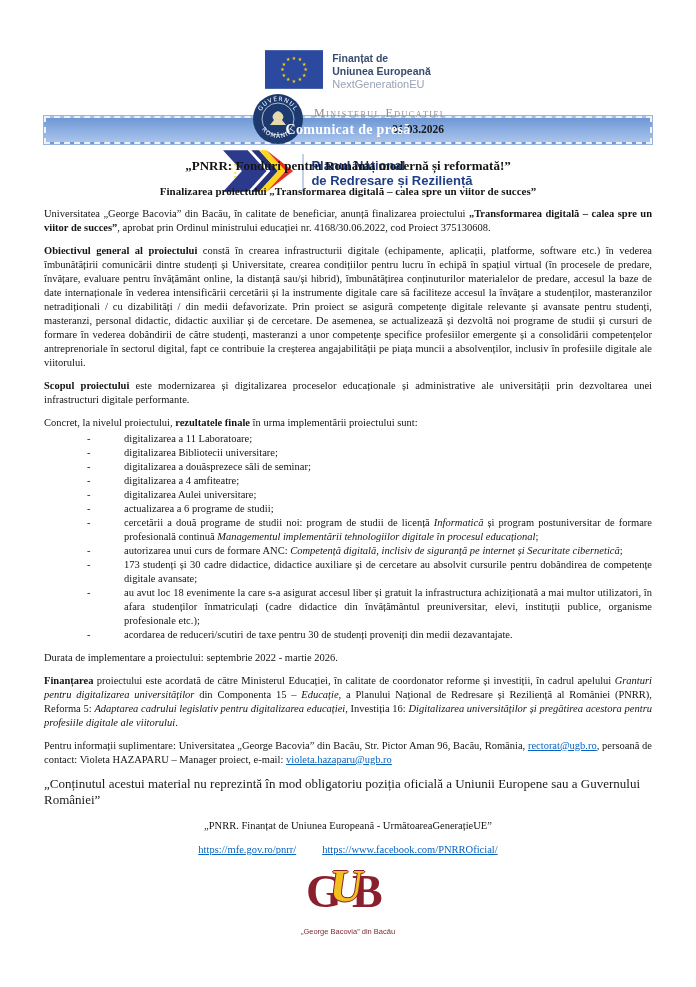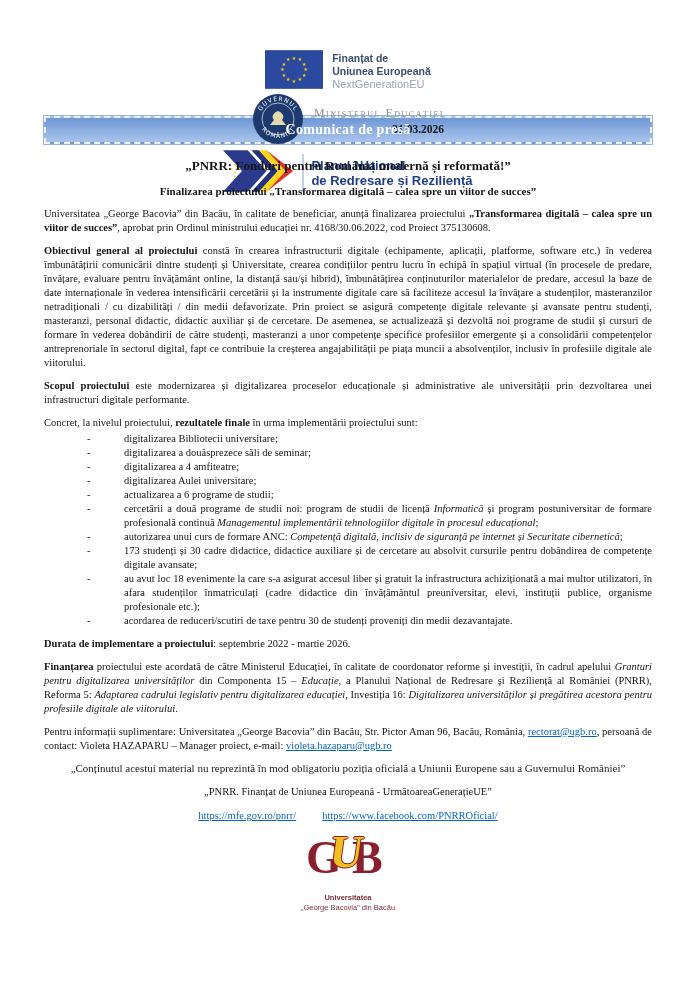--- a/index.html
+++ b/index.html
@@ -58,21 +58,21 @@
     margin:11px 44px 0 44px;
   }
   
   .content{margin:10px 44px 0 44px;font-size:10.5px;line-height:14px;text-align:justify;}
   .content p{margin:0 0 9px 0;}
   ul.bullets{list-style:none;margin:0 0 9px 0;padding:0;}
   ul.bullets li{position:relative;padding-left:80px;margin:0;}
   ul.bullets li::before{content:"-";position:absolute;left:43px;top:0;}
   
   .disclaimer{
-    text-align:center;font-size:11px;color:#1a1a1a;
+    text-align:left;font-size:13px;color:#1a1a1a;
     margin:4px 44px 0 44px;
   }
   .pnrr-quote{text-align:center;font-size:10.5px;margin:12px 44px 0 44px;}
   .links-row{display:flex;justify-content:center;gap:26px;margin-top:13px;font-size:10.5px;}
   .links-row a{color:#0563c1;text-decoration:underline;}
   
   .ugb-logo{position:relative;width:120px;height:58px;margin:10px auto 0 auto;}
   .ugb-letter{
     position:absolute;font-family:"Liberation Serif",serif;
     font-weight:bold;font-size:46px;line-height:46px;
@@ -178,48 +178,48 @@
   <div class="title">„PNRR: Fonduri pentru România modernă și reformată!”</div>
   <div class="subtitle">Finalizarea proiectului „Transformarea digitală – calea spre un viitor de succes”</div>
 
   <div class="content">
     <p><span>Universitatea „George Bacovia” din Bacău, în calitate de beneficiar, anunță finalizarea proiectului </span><span style="font-weight: bold;">„Transformarea digitală – calea spre un viitor de succes”</span><span>, aprobat prin Ordinul ministrului educației nr. 4168/30.06.2022, cod Proiect 375130608.</span></p>
     <p><span style="font-weight: bold;">Obiectivul general al proiectului</span><span> constă în crearea infrastructurii digitale (echipamente, aplicații, platforme, software etc.) în vederea îmbunătățirii comunicării dintre studenți și Universitate, crearea condițiilor pentru lucru în echipă în spațiul virtual (în procesele de predare, învățare, evaluare pentru învățământ online, la distanță sau/și hibrid), îmbunătățirea conținuturilor materialelor de predare, accesul la baze de date internaționale în vederea intensificării cercetării și la instrumente digitale care să faciliteze accesul la învățare a studenților, masteranzilor netradiționali / cu dizabilități / din medii defavorizate.  Prin proiect se asigură competențe digitale relevante și avansate pentru studenți, masteranzi, personal didactic, didactic auxiliar și de cercetare. De asemenea, se actualizează și dezvoltă noi programe de studii și cursuri de formare în vederea dobândirii de către studenți, masteranzi a unor competențe specifice profesiilor emergente și a consolidării competențelor antreprenoriale în sectorul digital, fapt ce contribuie la creșterea angajabilității pe piața muncii a absolvenților, inclusiv în profesiile digitale ale viitorului.</span></p>
     <p><span style="font-weight: bold;">Scopul proiectului</span><span> este modernizarea și digitalizarea proceselor educaționale și administrative ale universității prin dezvoltarea unei infrastructuri digitale performante.</span></p>
     <p style="margin-bottom:2px"><span>Concret, la nivelul proiectului, </span><span style="font-weight: bold;">rezultatele finale</span><span> în urma implementării proiectului sunt:</span></p>
 
     <ul class="bullets">
+      <li><span>digitalizarea a 11 Laboratoare;</span></li>
       <li><span>digitalizarea Bibliotecii universitare;</span></li>
       <li><span>digitalizarea a douăsprezece săli de seminar;</span></li>
       <li><span>digitalizarea a 4 amfiteatre;</span></li>
       <li><span>digitalizarea Aulei universitare;</span></li>
       <li><span>actualizarea a 6 programe de studii;</span></li>
       <li><span>cercetării a două programe de studii noi: program de studii de licență </span><span style="font-style: italic;">Informatică</span><span> și program postuniversitar de formare profesională continuă </span><span style="font-style: italic;">Managementul implementării tehnologiilor digitale în procesul educațional</span><span>;</span></li>
       <li><span>autorizarea unui curs de formare ANC: </span><span style="font-style: italic;">Competență digitală, inclisiv de siguranță pe internet și Securitate cibernetică</span><span>;</span></li>
       <li><span>173 studenți și 30 cadre didactice, didactice auxiliare și de cercetare au absolvit cursurile pentru dobândirea de competențe digitale avansate;</span></li>
       <li><span>au avut loc 18 evenimente la care s-a asigurat accesul liber și gratuit la infrastructura achiziționată a mai multor utilizatori, în afara studenților înmatriculați (cadre didactice din învățământul preuniversitar, elevi, instituții publice, organisme profesionale etc.);</span></li>
       <li><span>acordarea de reduceri/scutiri de taxe pentru 30 de studenți proveniți din medii dezavantajate.</span></li>
     </ul>
 
-    <p><span style="font-weight: bold;">Durata de implementare a proiectului</span><span>: septembrie 2022 - martie 2026.</span></p>
+    <p><span style="font-weight: normal;">Durata de implementare a proiectului</span><span>: septembrie 2022 - martie 2026.</span></p>
     <p><span style="font-weight: bold;">Finanțarea</span><span> proiectului este acordată de către Ministerul Educației, în calitate de coordonator reforme și investiții, în cadrul apelului </span><span style="font-style: italic;">Granturi pentru digitalizarea universităților</span><span> din Componenta 15 – </span><span style="font-style: italic;">Educație</span><span>, a Planului Național de Redresare și Reziliență al României (PNRR), Reforma 5: </span><span style="font-style: italic;">Adaptarea cadrului legislativ pentru digitalizarea educației</span><span>, Investiția 16: </span><span style="font-style: italic;">Digitalizarea universităților și pregătirea acestora pentru profesiile digitale ale viitorului</span><span>.</span></p>
     <p><span>Pentru informații suplimentare: Universitatea „George Bacovia” din Bacău, Str. Pictor Aman 96, Bacău, România, </span><span style="text-decoration: underline; color: rgb(5, 99, 193);">rectorat@ugb.ro</span><span>, persoană de contact: Violeta HAZAPARU – Manager proiect, e-mail: </span><span style="text-decoration: underline; color: rgb(5, 99, 193);">violeta.hazaparu@ugb.ro</span></p>
   </div>
 
   <div class="disclaimer">„Conținutul acestui material nu reprezintă în mod obligatoriu poziția oficială a Uniunii Europene sau a Guvernului României”</div>
   <div class="pnrr-quote">„PNRR. Finanțat de Uniunea Europeană - UrmătoareaGenerațieUE”</div>
 
   <div class="links-row">
     <a href="#">https://mfe.gov.ro/pnrr/</a>
     <a href="#">https://www.facebook.com/PNRROficial/</a>
   </div>
 
   <div class="ugb-logo">
     <span class="ugb-letter ugb-g">G</span>
     <span class="ugb-letter ugb-u">U</span>
     <span class="ugb-letter ugb-b">B</span>
   </div>
   <div class="ugb-caption">
-    <div class="c1">Universitatea</div>
     <div class="c2">„George Bacovia” din Bacău</div>
   </div>
 
 </div>
 
 </body></html>

